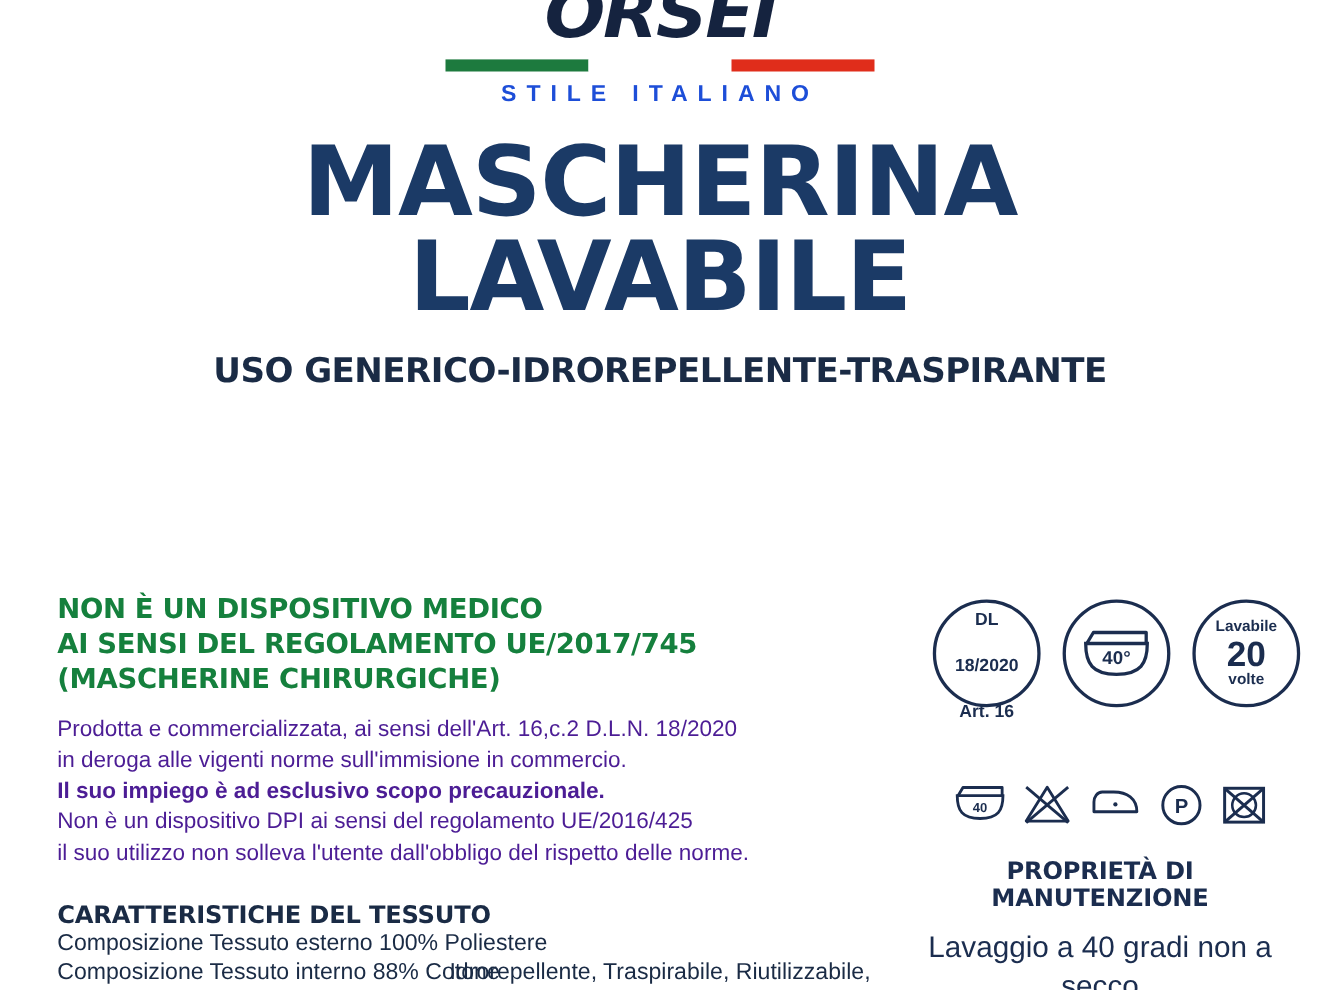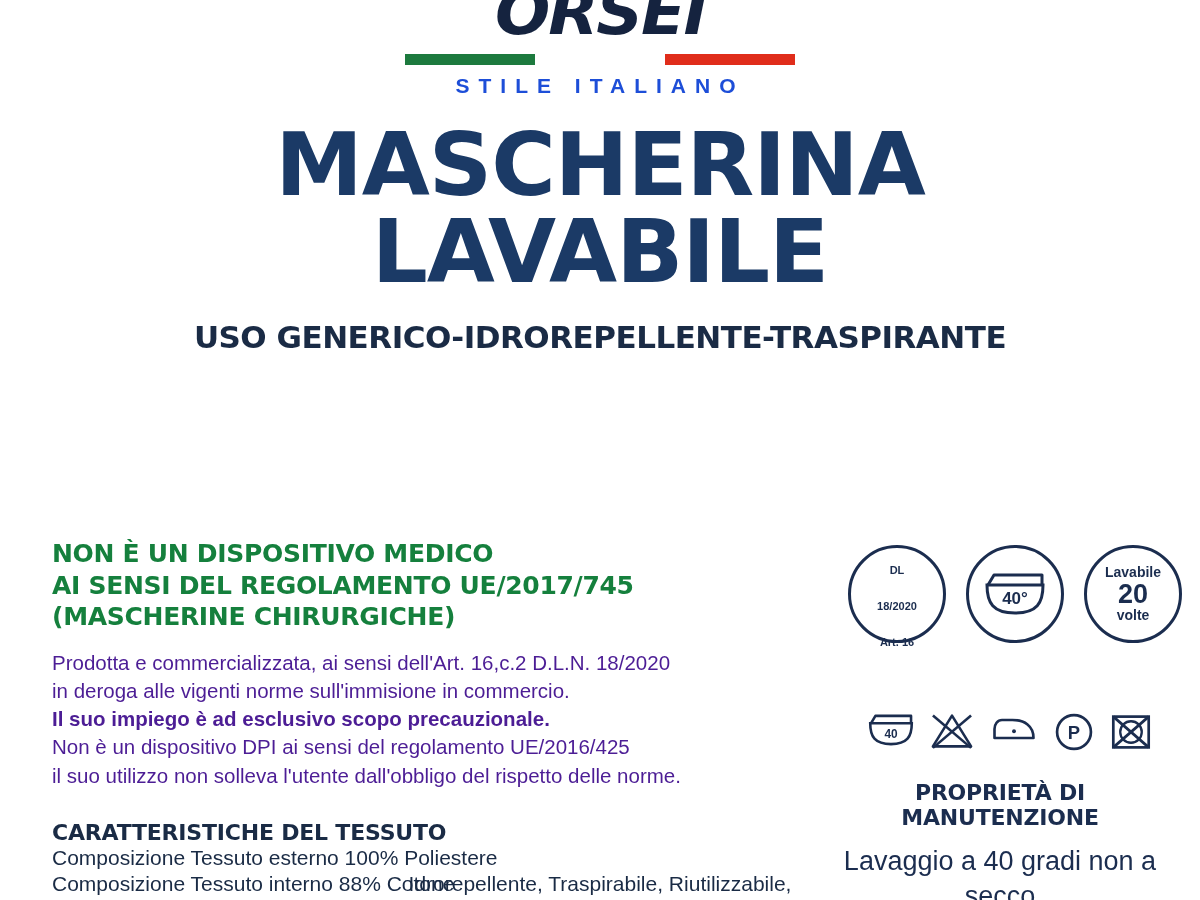--- a/index.html
+++ b/index.html
@@ -149,22 +149,22 @@
     display: flex;
     flex-direction: column;
     align-items: center;
     justify-content: center;
     text-align: center;
     color: #1b2d4f;
     font-size: 15px;
     line-height: 1.12;
     font-weight: bold;
   }
-  .badge .small { font-size: 11px; font-weight: bold; margin-top: 24px; }
-  .badge .big { font-size: 27px; font-weight: bold; line-height: 1; }
+  .badge .small { font-size: 16px; font-weight: bold; margin-top: 24px; }
+  .badge .big { font-size: 32px; font-weight: bold; line-height: 1; }
   .badge .tiny { font-size: 14px; font-weight: bold; }
 
   .wash-svg { display: block; }
 
   
   .care-row {
     position: absolute;
     left: 868px;
     top: 712px;
     display: flex;

